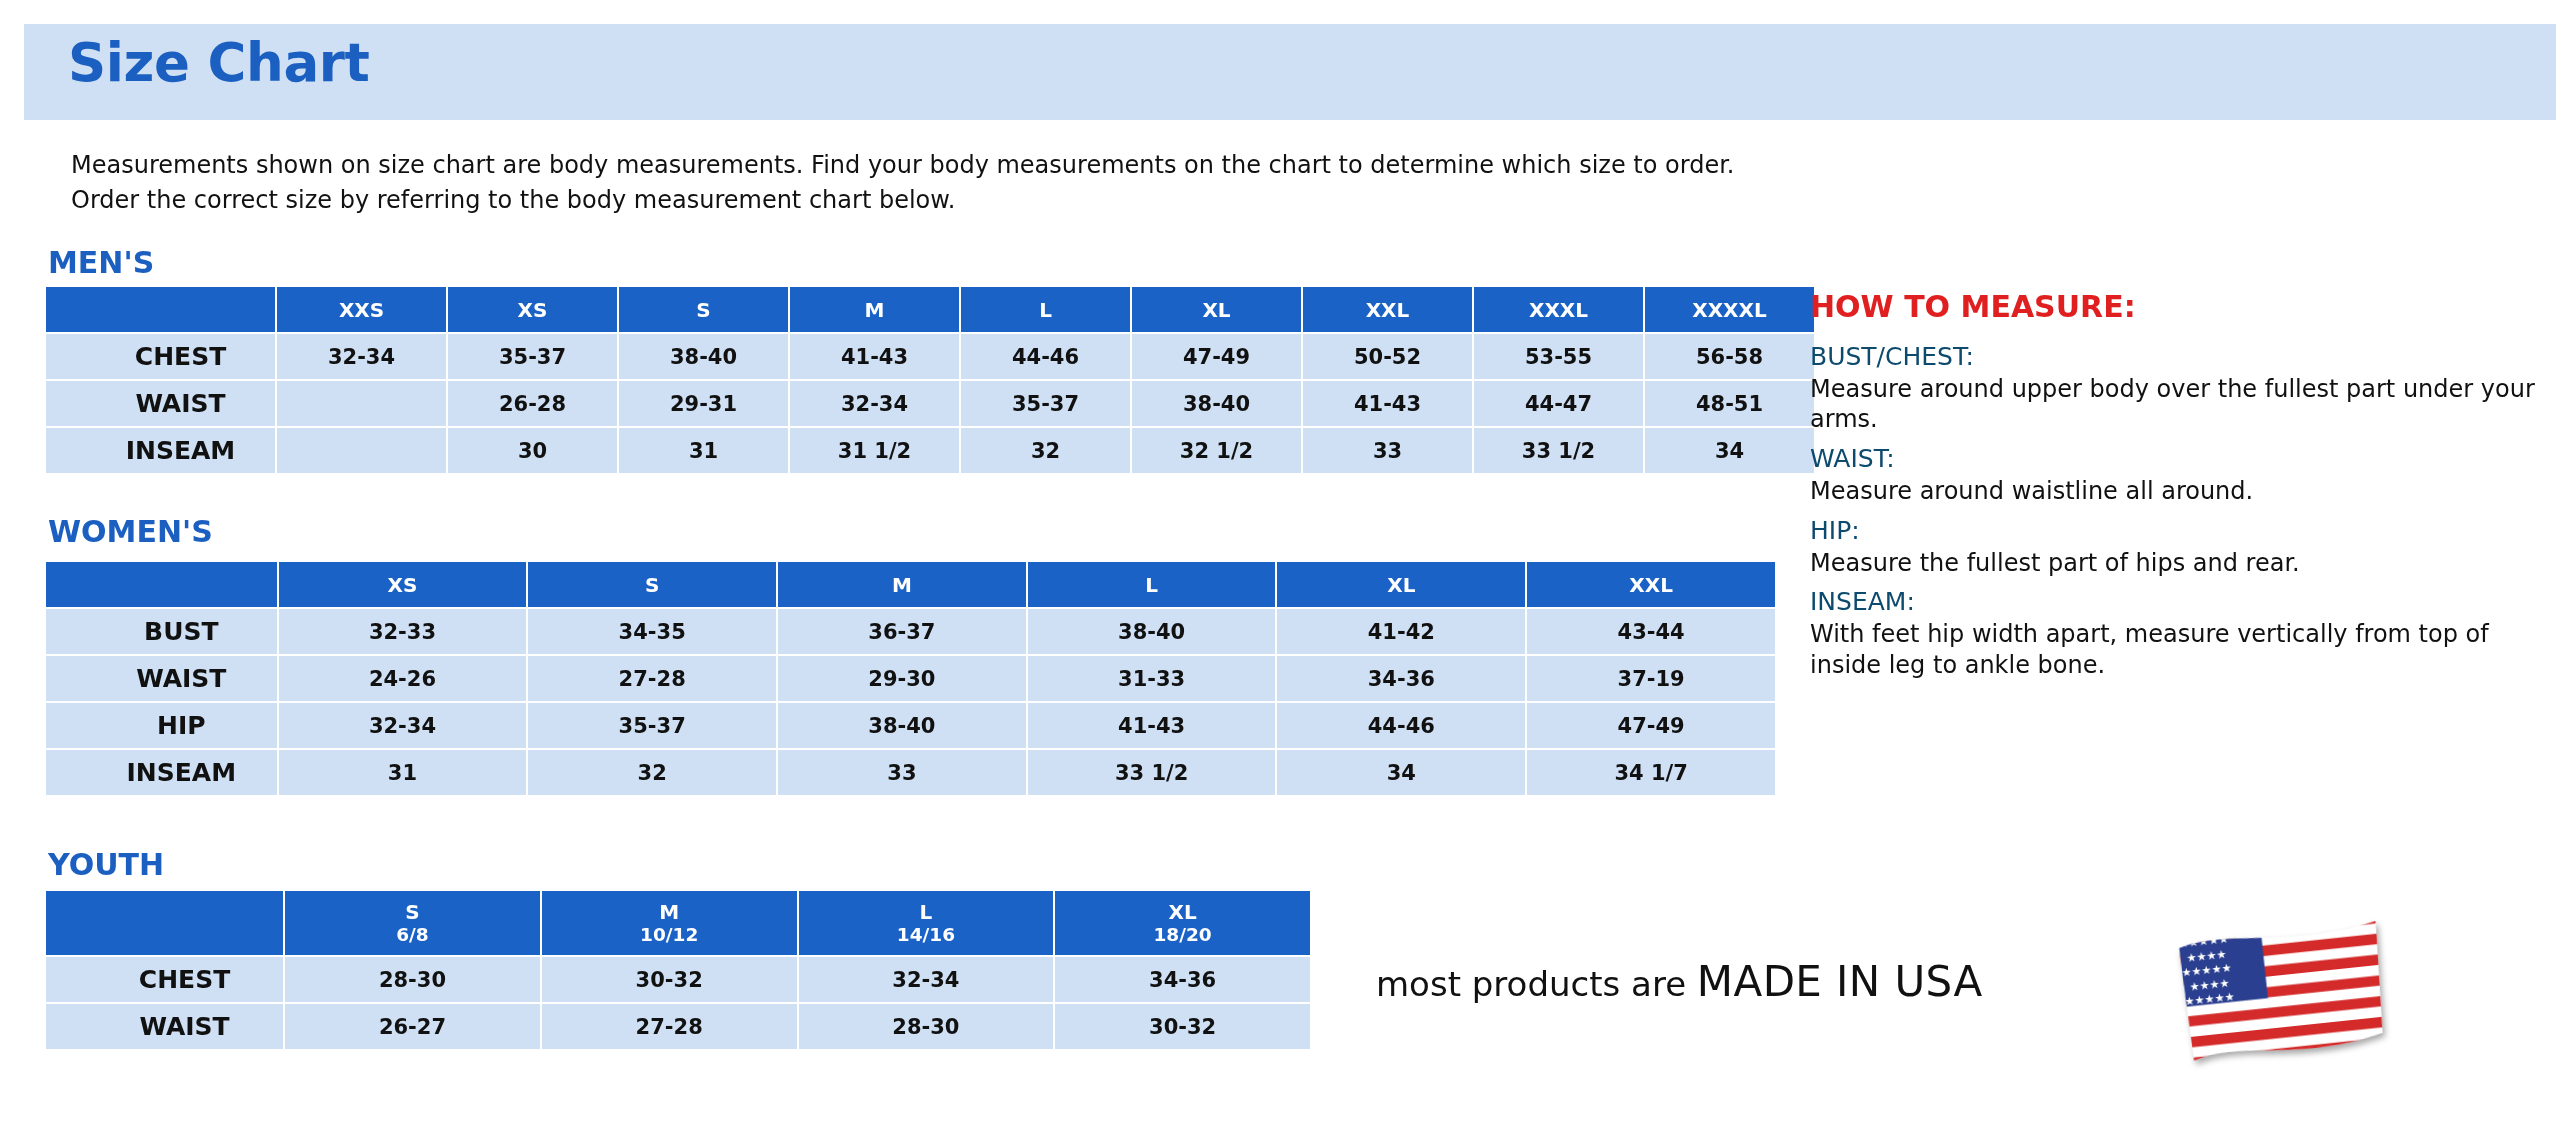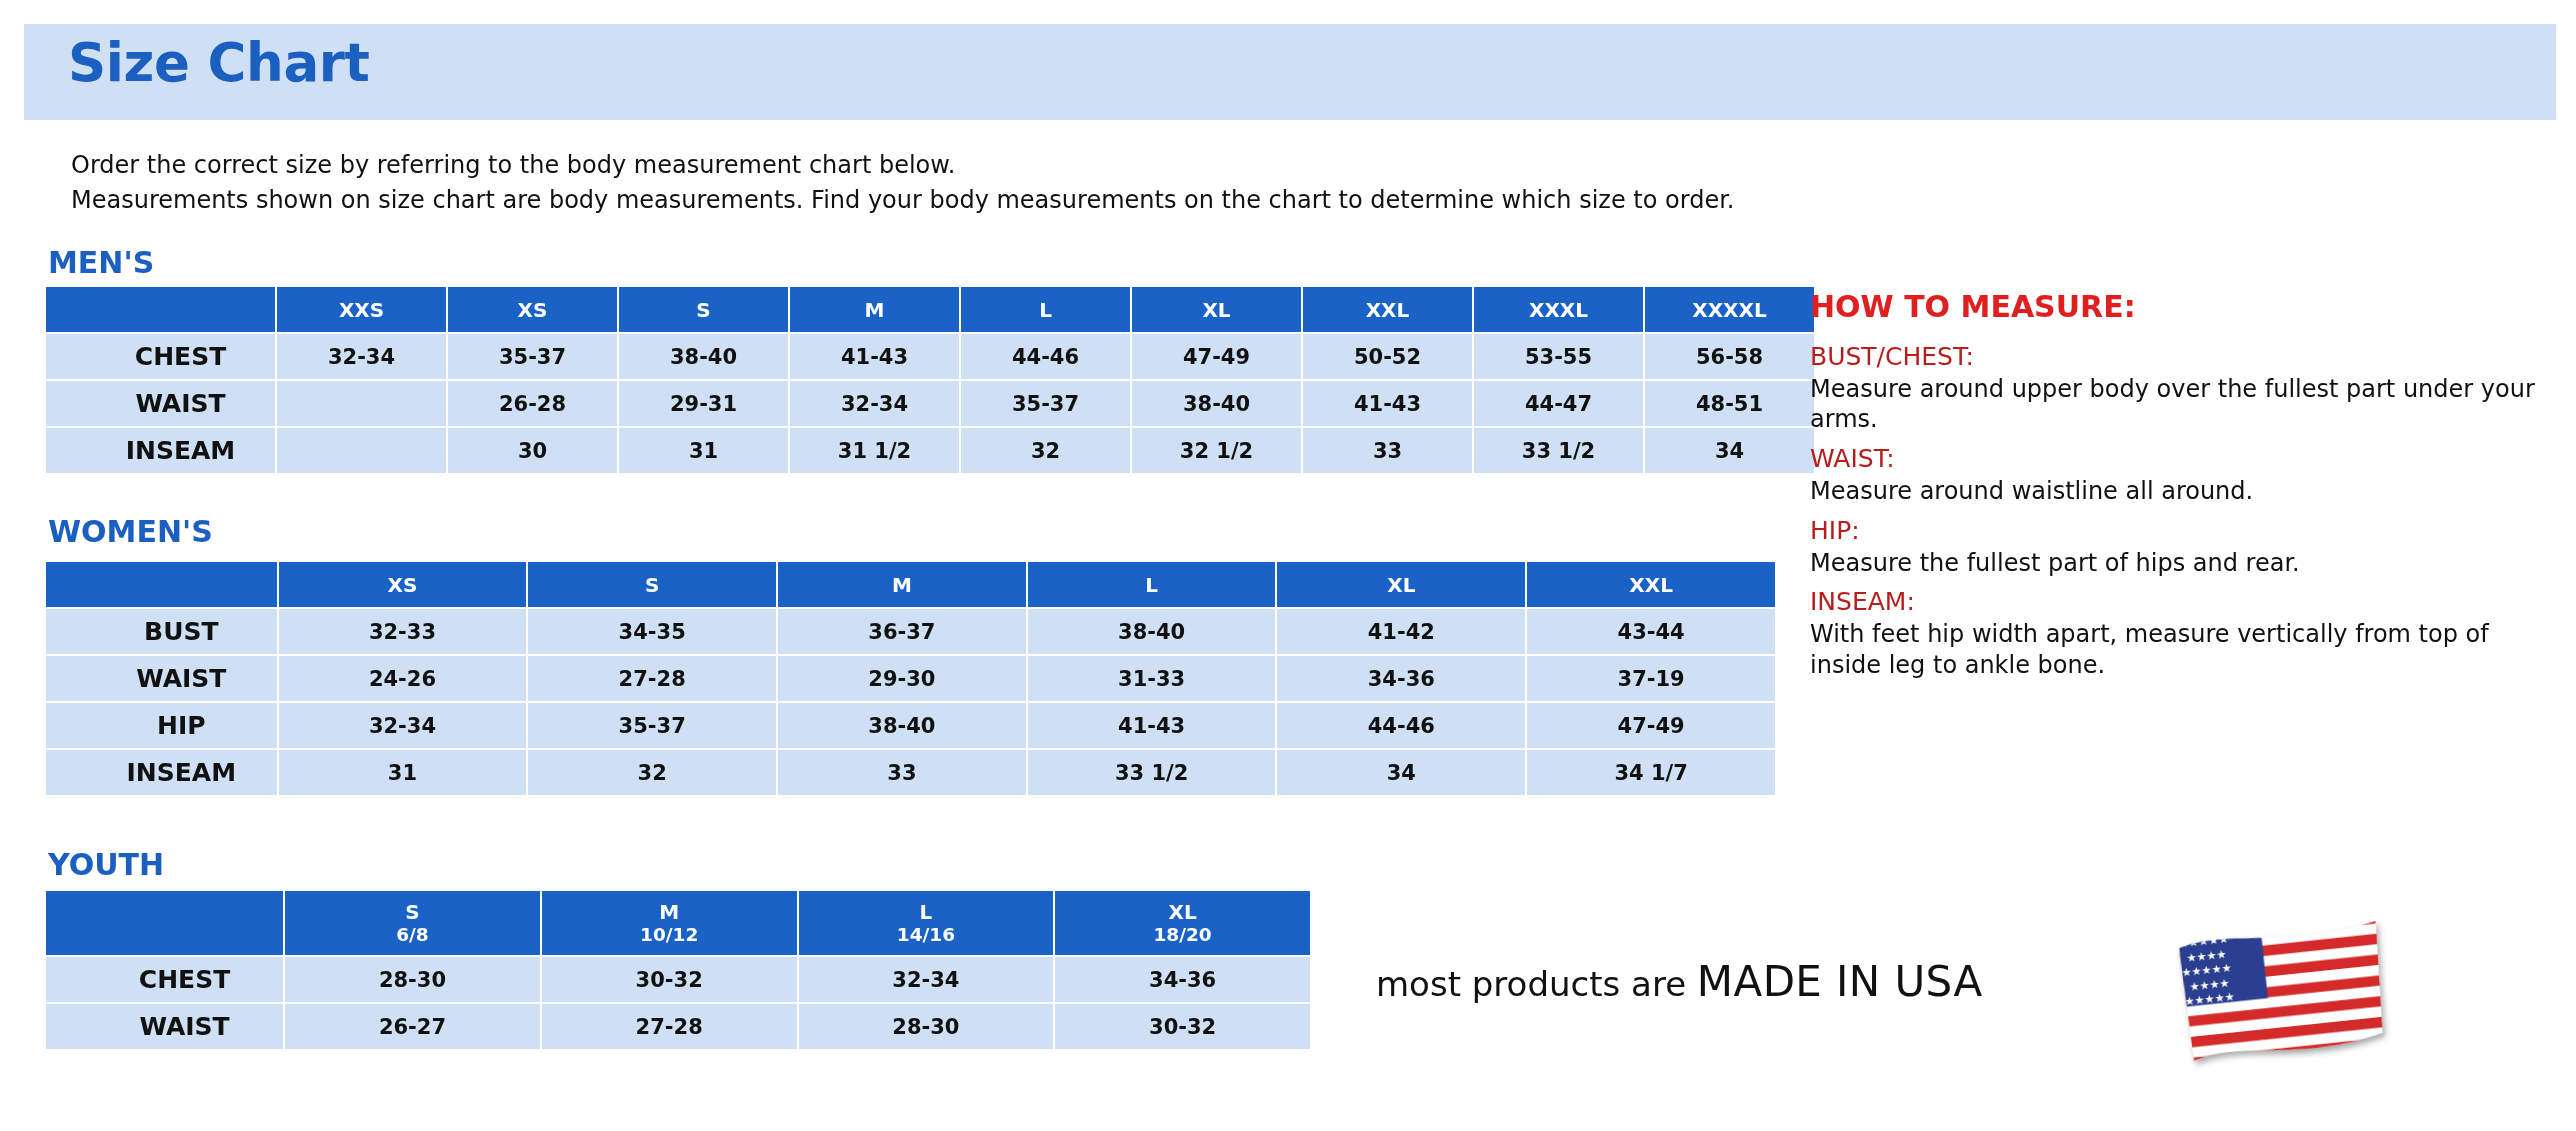--- a/index.html
+++ b/index.html
@@ -130,21 +130,21 @@
   }
   .howto-title {
     font-size: 30px;
     font-weight: bold;
     color: #e02020;
     margin-bottom: 17.7px;
     letter-spacing: 0px;
   }
   .howto-term {
     font-size: 25px;
-    color: #b91c1c;
+    color: #0c4a6e;
     font-weight: normal;
     margin-top: 9px;
   }
   .howto-desc {
     font-size: 24px;
     color: #111111;
     line-height: 30.5px;
     margin-top: 3.2px;
   }
 
@@ -178,22 +178,22 @@
 </style>
 </head>
 <body>
 
 <div class="page">
 
   <div class="header-band"></div>
   <div class="header-title">Size Chart</div>
 
   <div class="intro">
+    <div>Measurements shown on size chart are body measurements.  Find your body measurements on the chart to determine which size to order.</div>
     <div>Order the correct size by referring to the body measurement chart below.</div>
-    <div>Measurements shown on size chart are body measurements.  Find your body measurements on the chart to determine which size to order.</div>
   </div>
 
   <div class="section-heading" id="heading-mens">MEN'S</div>
   <table class="size-table" id="table-mens">
     <colgroup>
       <col style="width:229px">
         <col style="width:169px">
         <col style="width:169px">
         <col style="width:169px">
       <col style="width:169px">

